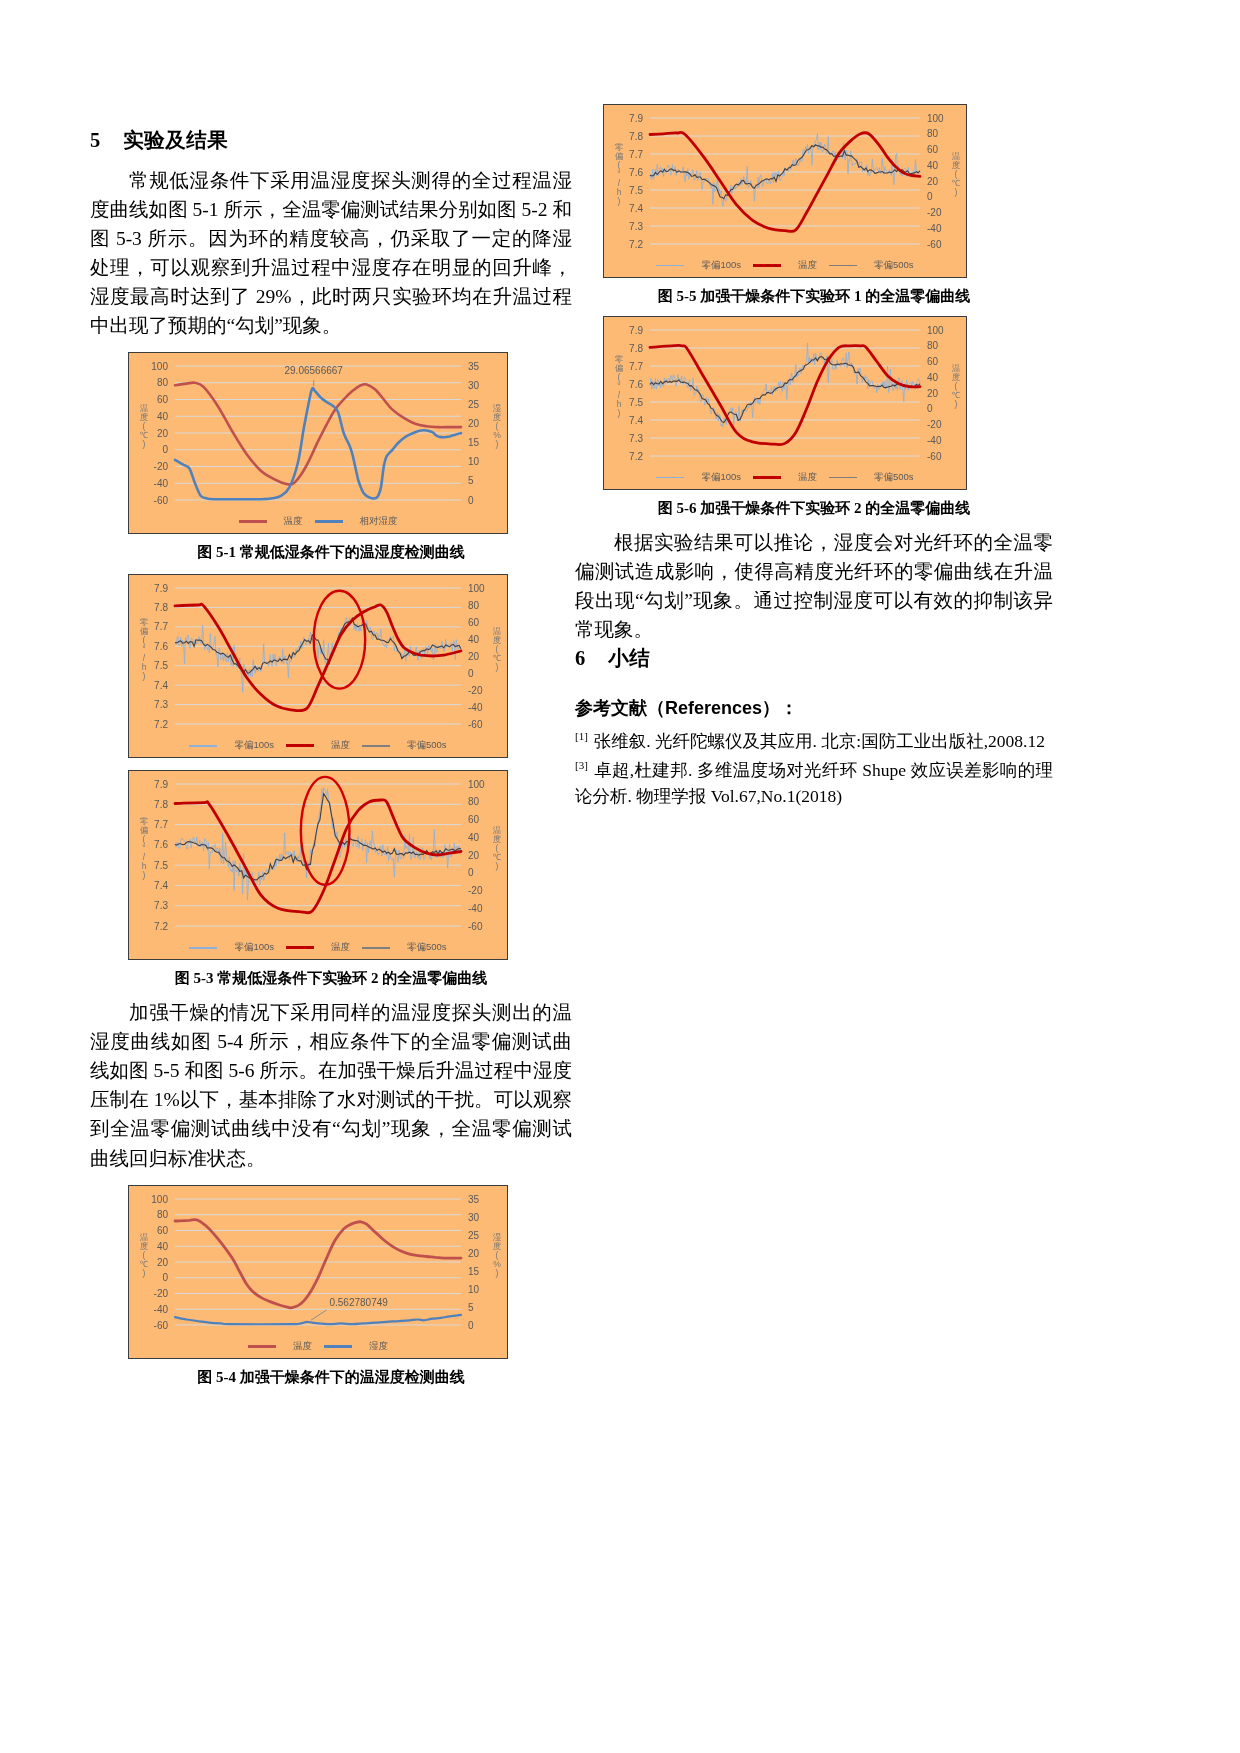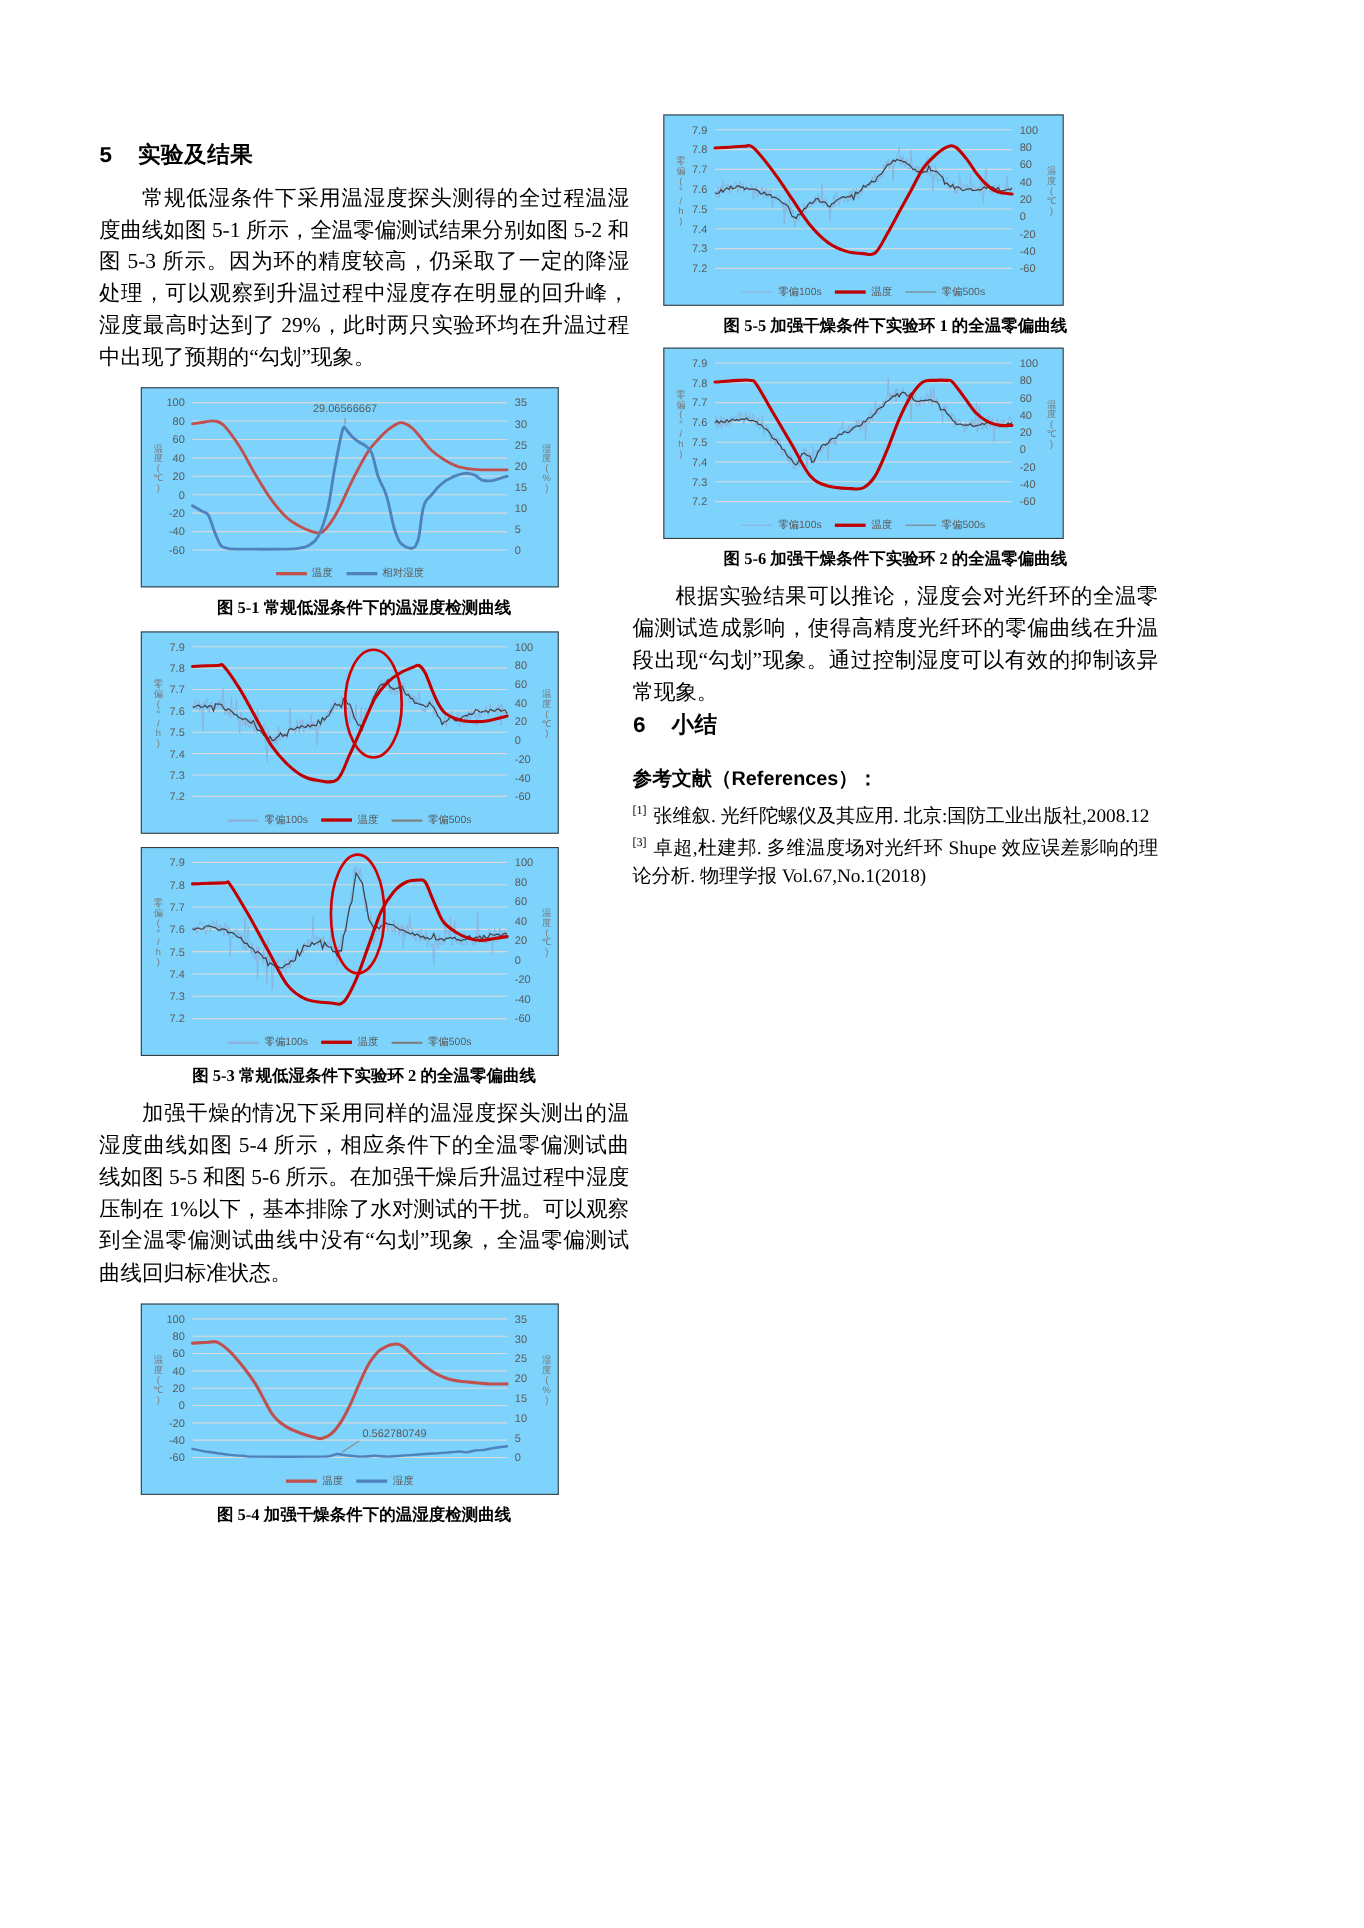--- a/index.html
+++ b/index.html
@@ -1,37 +1,37 @@
 <!DOCTYPE html>
 <html><head>
 <meta charset="utf-8">
 <style>
   html,body{margin:0;padding:0;background:#ffffff;}
   .page{position:relative;width:1240px;height:1753px;background:#fff;overflow:hidden;
         font-family:"Liberation Serif",serif;color:#000;}
   .col{position:absolute;}
   .col-left{left:90px;top:126px;width:482px;}
   .col-right{left:575px;top:104px;width:478px;}
-  h2.sec{font-family:Liberation Mono, monospace;font-weight:bold;font-size:20.5px;
+  h2.sec{font-family:Liberation Serif, serif;font-weight:bold;font-size:20.5px;
          margin:0 0 12px 0;letter-spacing:0.5px;}
   h2.sec .num{margin-right:1.1em;}
   p.body{font-size:19.5px;line-height:1.49;text-align:justify;margin:0;text-indent:2em;}
   .red{color:#e8250c;}
-  .fig-box{position:relative;border:1.5px solid #3c3c3c;background:#7dd3fc;}
+  .fig-box{position:relative;border:1.5px solid #3c3c3c;background:#fdba74;}
   .col-left .fig-box{width:378px;height:180px;margin:12px 0 0 38px;}
   .col-left .fb52{height:182px;}
   .col-left .fb53{height:188px;}
   .col-left .fb54{height:172px;}
   .col-right .fig-box{width:362px;height:172px;margin:0 0 0 28px;}
   .col-right .fb56{margin-top:2px;}
   .fig-caption{font-size:15px;font-weight:bold;text-align:center;margin:9px 0 10px 0;}
   .chart-legend{position:absolute;left:0;right:0;bottom:5px;display:flex;justify-content:center;
                 align-items:center;gap:12px;font-family:"Liberation Sans",sans-serif;
                 font-size:9.5px;color:#595959;}
-  .chart-legend .item{display:flex;align-items:center;gap:5px;}
+  .chart-legend .item{display:flex;align-items:center;gap:17px;}
   .chart-legend .swatch{display:inline-block;width:28px;}
   .refs-title{font-family:"Liberation Sans",sans-serif;font-weight:bold;font-size:18px;
               margin:24px 0 8px 0;}
   p.ref{font-size:17.5px;line-height:1.52;margin:0 0 2px 0;text-align:justify;}
   p.ref sup{font-size:11px;margin-right:6px;}
   .h6{margin-top:26px;}
   svg text{font-family:"Liberation Sans",sans-serif;}
 </style>
 </head>
 <body>

